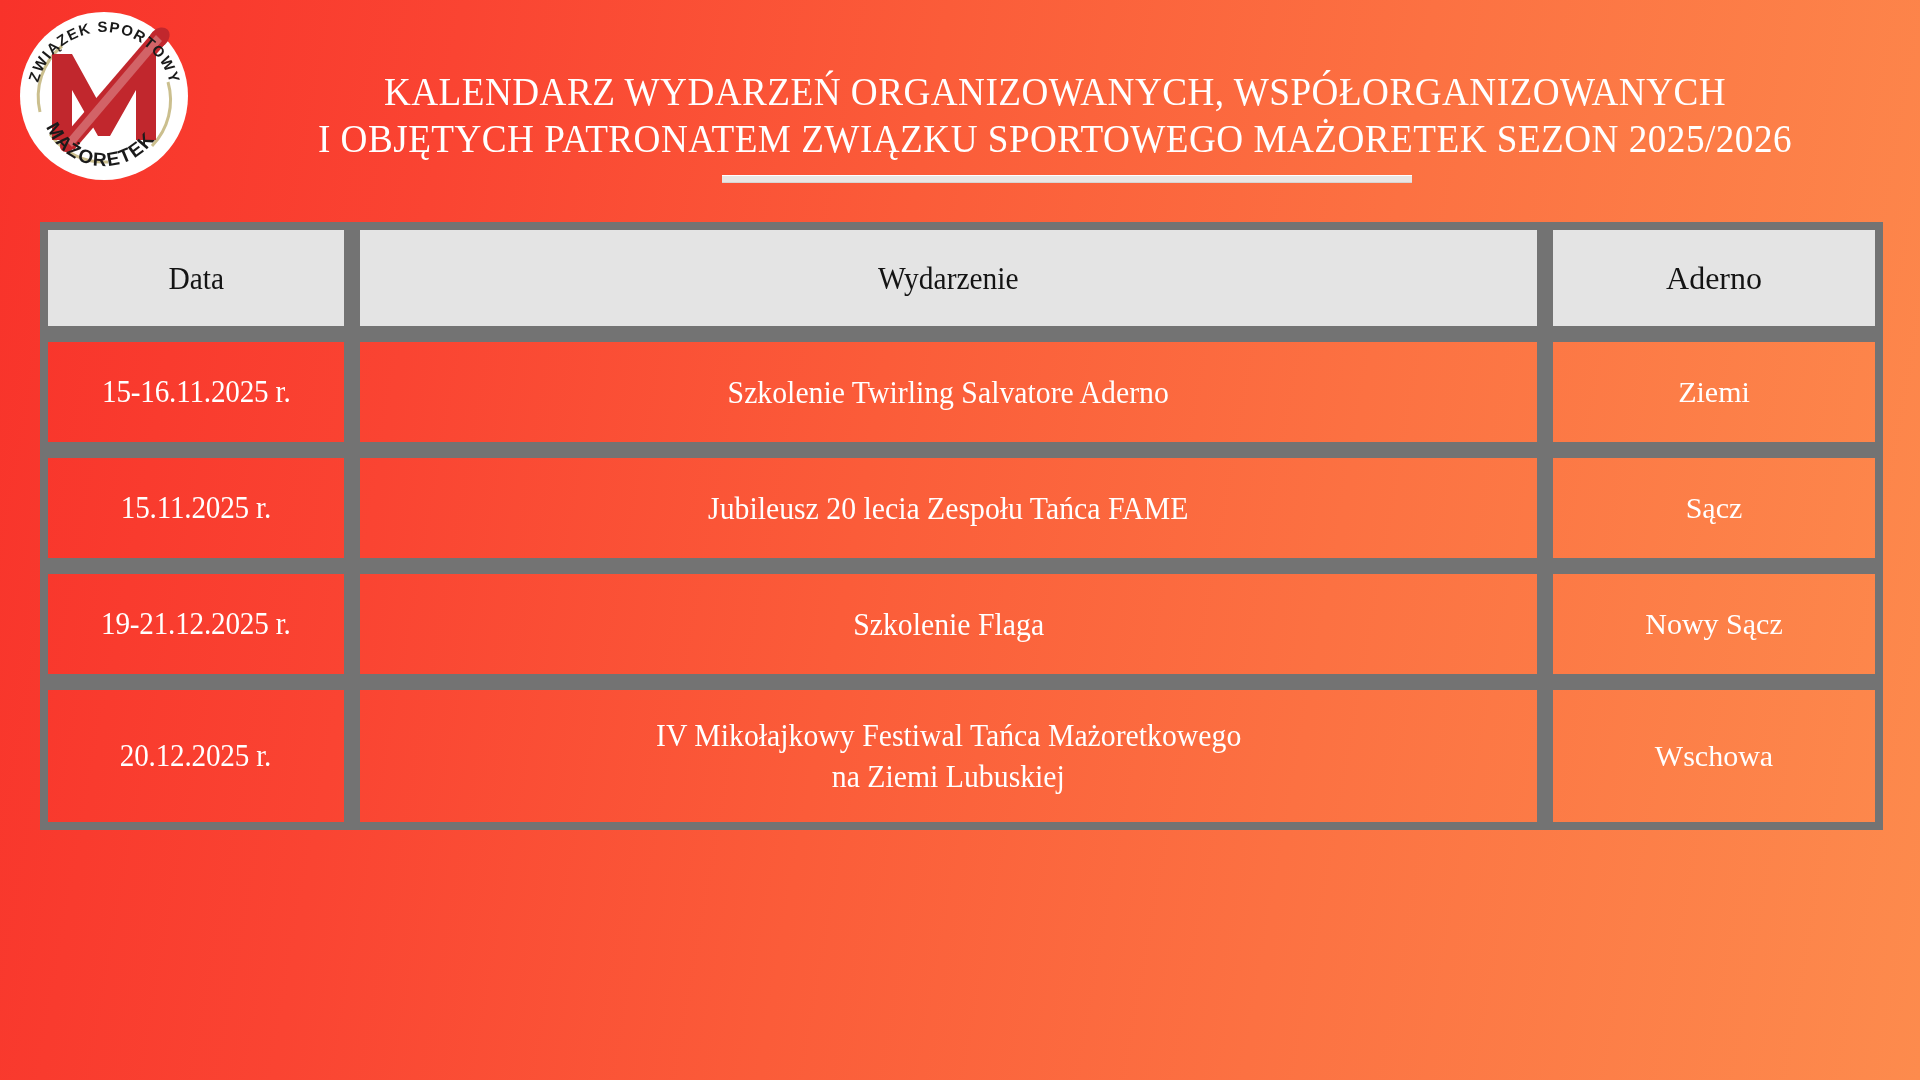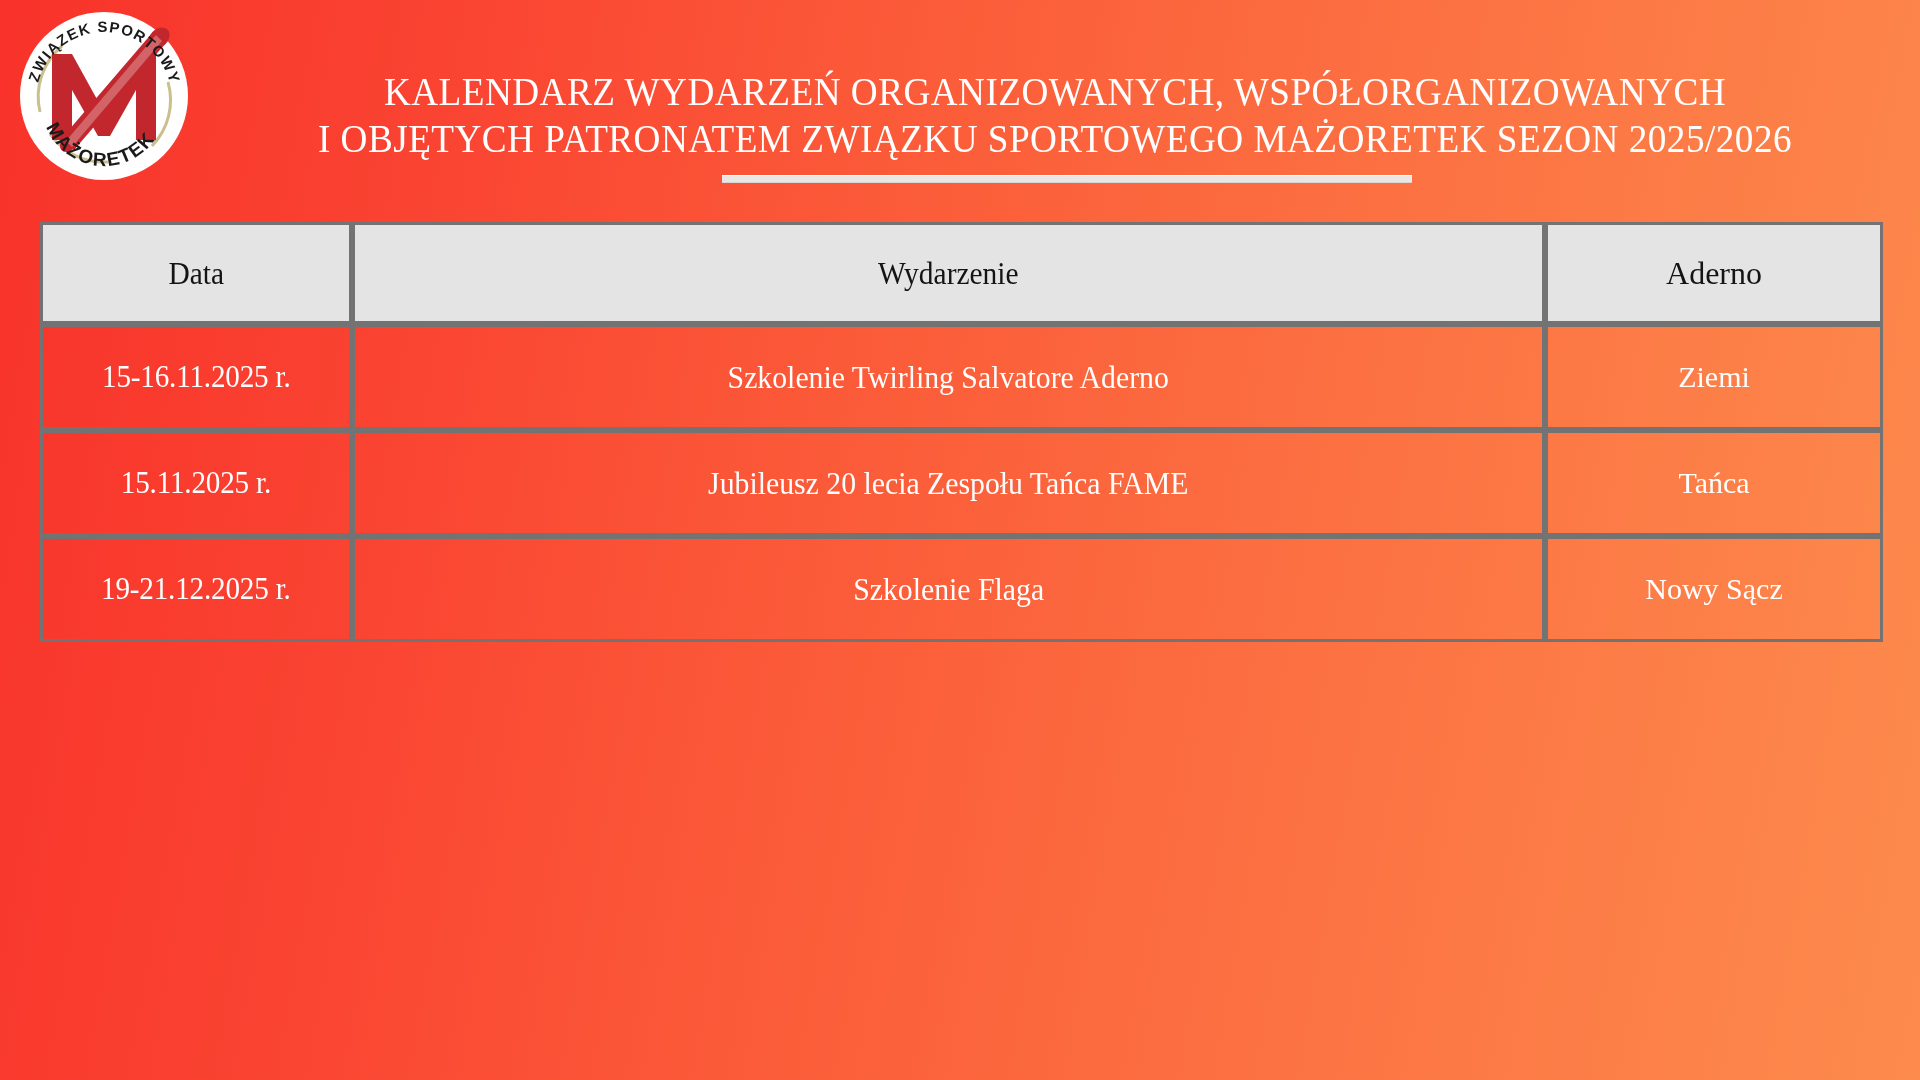--- a/index.html
+++ b/index.html
@@ -41,21 +41,21 @@
   #calendar-table{
     position:absolute;left:40px;top:222px;width:1843px;
     border-collapse:separate;border-spacing:0;
     table-layout:fixed;
   }
   #calendar-table col.c-date{width:312px;}
   #calendar-table col.c-event{width:1193px;}
   #calendar-table col.c-place{width:338px;}
 
   #calendar-table th,#calendar-table td{
-    border:3px solid #737373;
+    border:8px solid #737373;
     text-align:center;vertical-align:middle;
     padding:4px 8px;
   }
 
   thead th{
     background:#e4e4e4;
     color:#141414;
     font-weight:400;
     height:88px;
     font-size:32px;
@@ -136,21 +136,26 @@
   </thead>
   <tbody id="table-body">
       <tr>
         <td class="cell-date"><span>15-16.11.2025 r.</span></td>
         <td class="cell-event"><span>Szkolenie Twirling Salvatore Aderno</span></td>
         <td class="cell-place"><span>Ziemi</span></td>
       </tr>
       <tr>
         <td class="cell-date"><span>15.11.2025 r.</span></td>
         <td class="cell-event"><span>Jubileusz 20 lecia Zespołu Tańca FAME</span></td>
-        <td class="cell-place"><span>Tańca</span></td>
+        <td class="cell-place"><span>Sącz</span></td>
       </tr>
       <tr>
         <td class="cell-date"><span>19-21.12.2025 r.</span></td>
         <td class="cell-event"><span>Szkolenie Flaga</span></td>
         <td class="cell-place"><span>Nowy Sącz</span></td>
       </tr>
+      <tr class="r-tall">
+        <td class="cell-date"><span>20.12.2025 r.</span></td>
+        <td class="cell-event"><span>IV Mikołajkowy Festiwal Tańca Mażoretkowego</span><br><span>na Ziemi Lubuskiej</span></td>
+        <td class="cell-place"><span>Wschowa</span></td>
+      </tr>
     </tbody>
 </table>
 
 </body></html>

